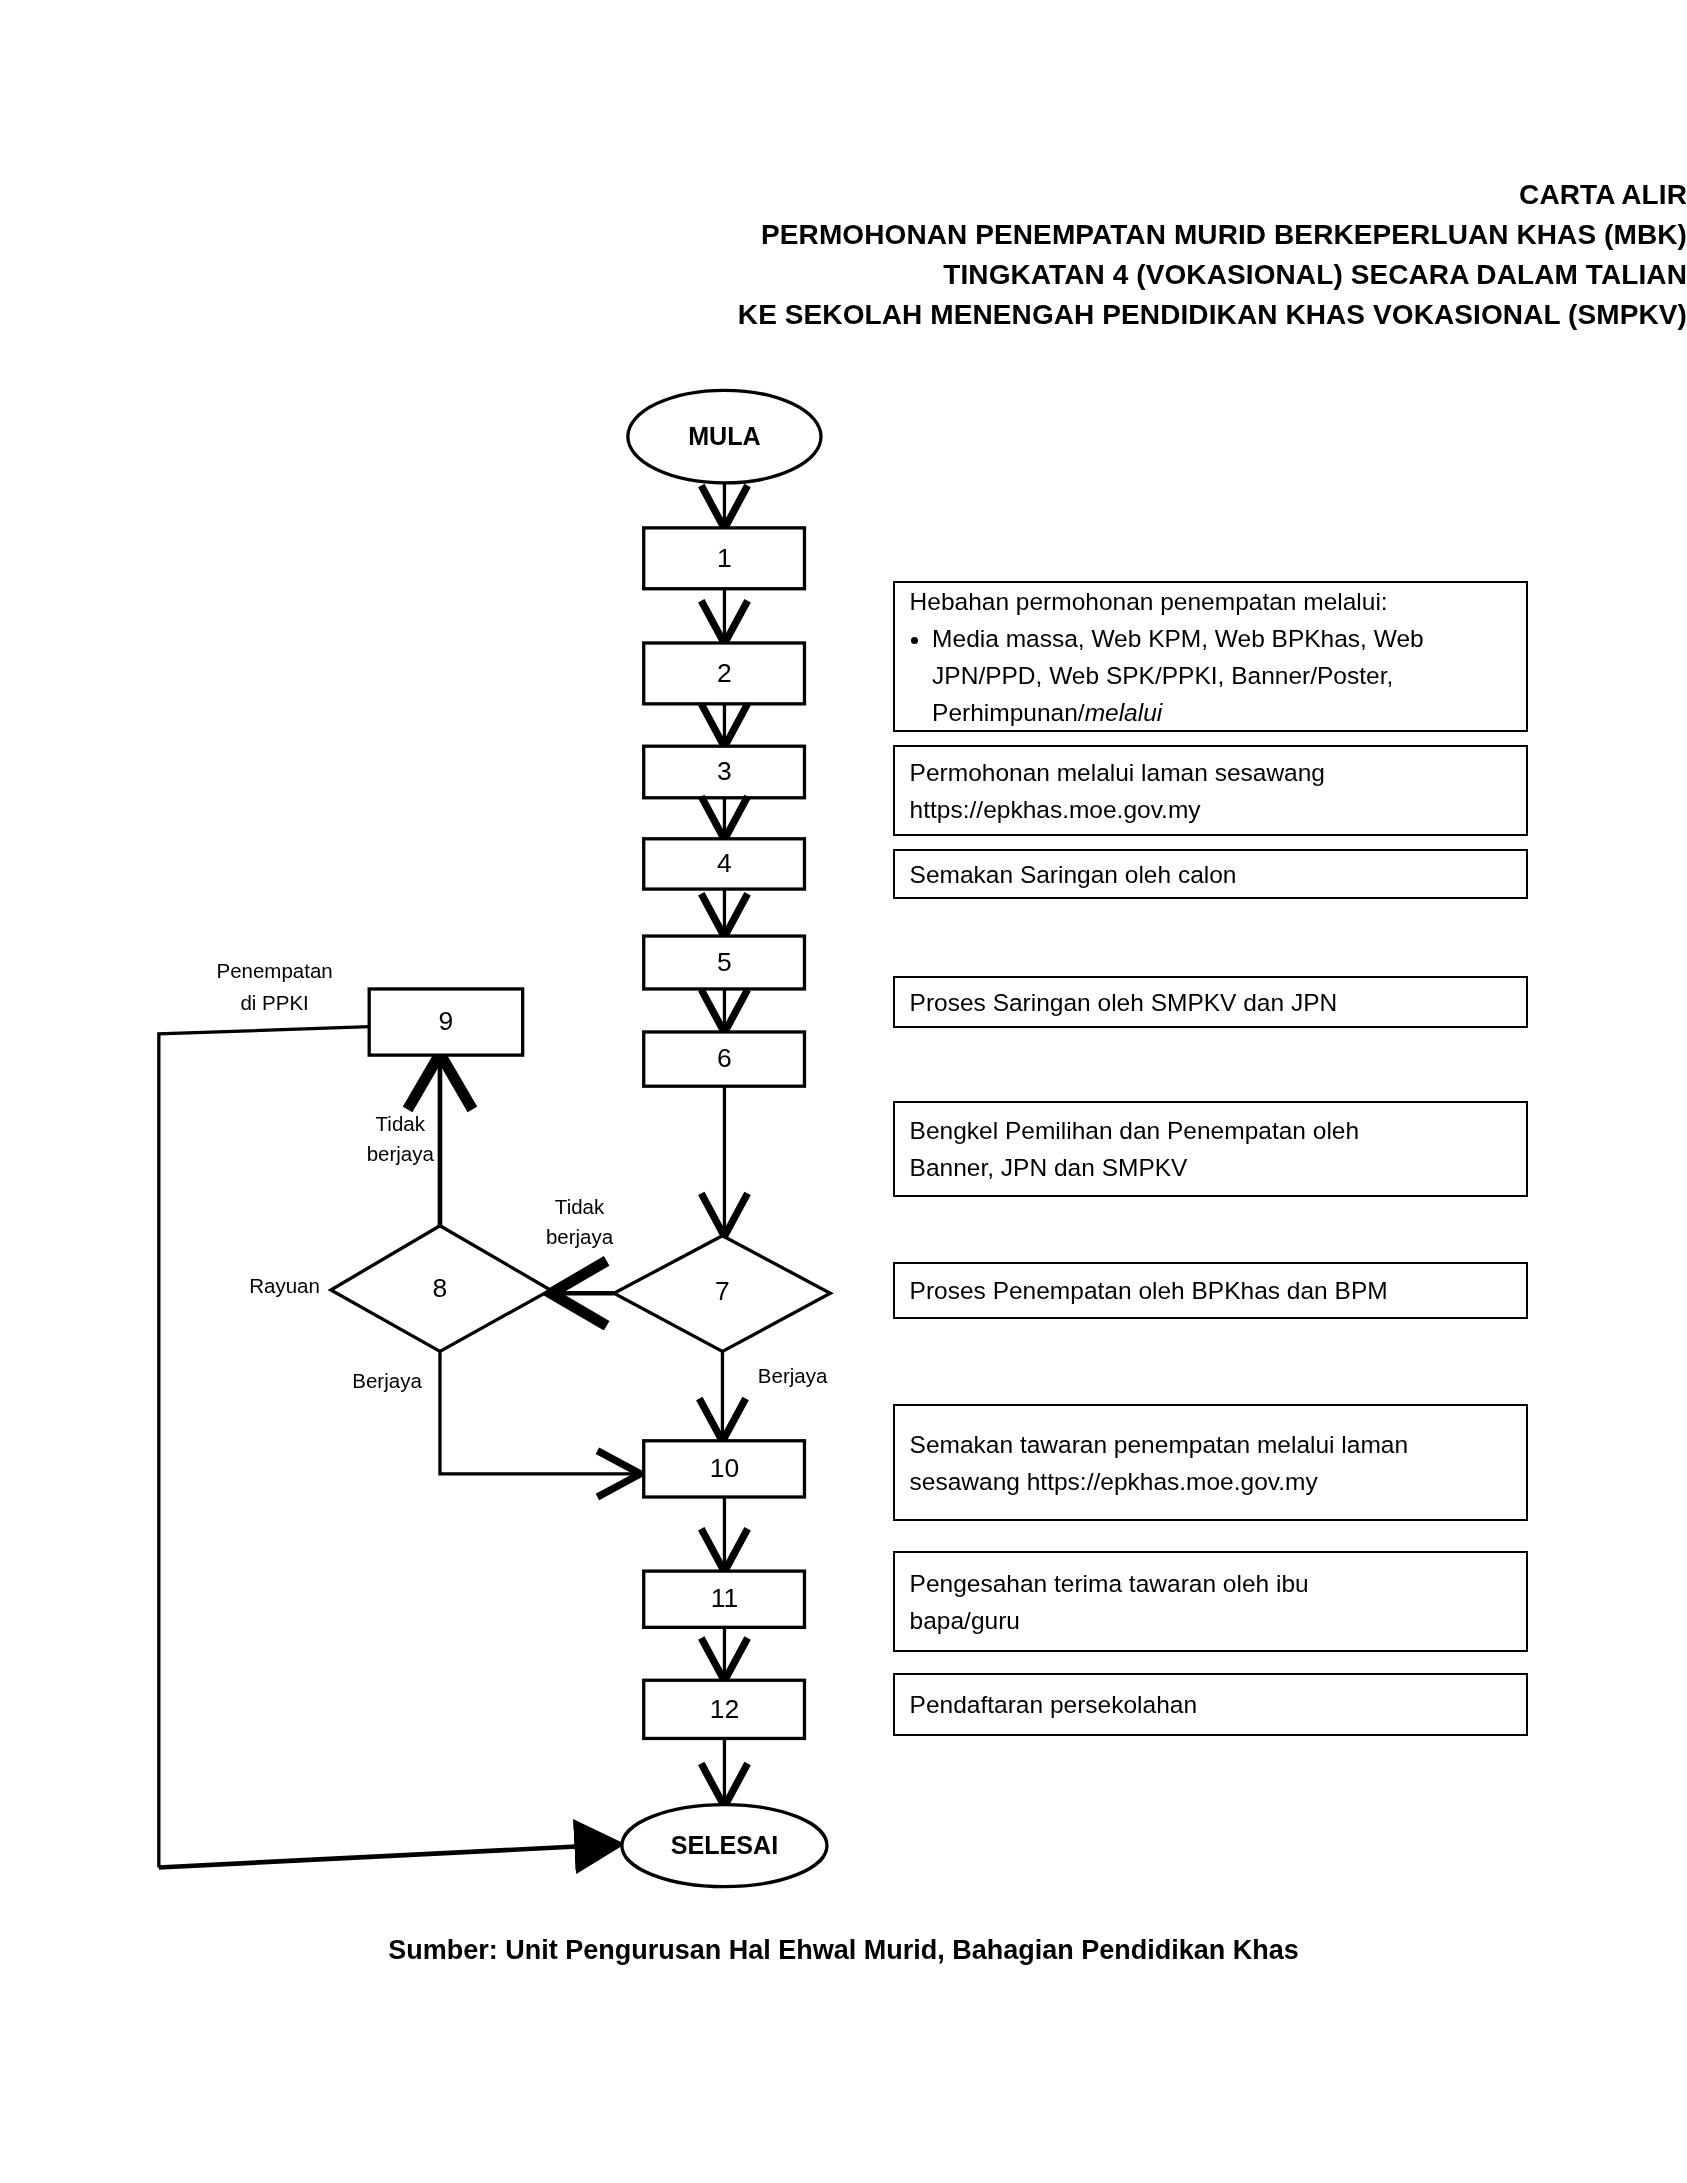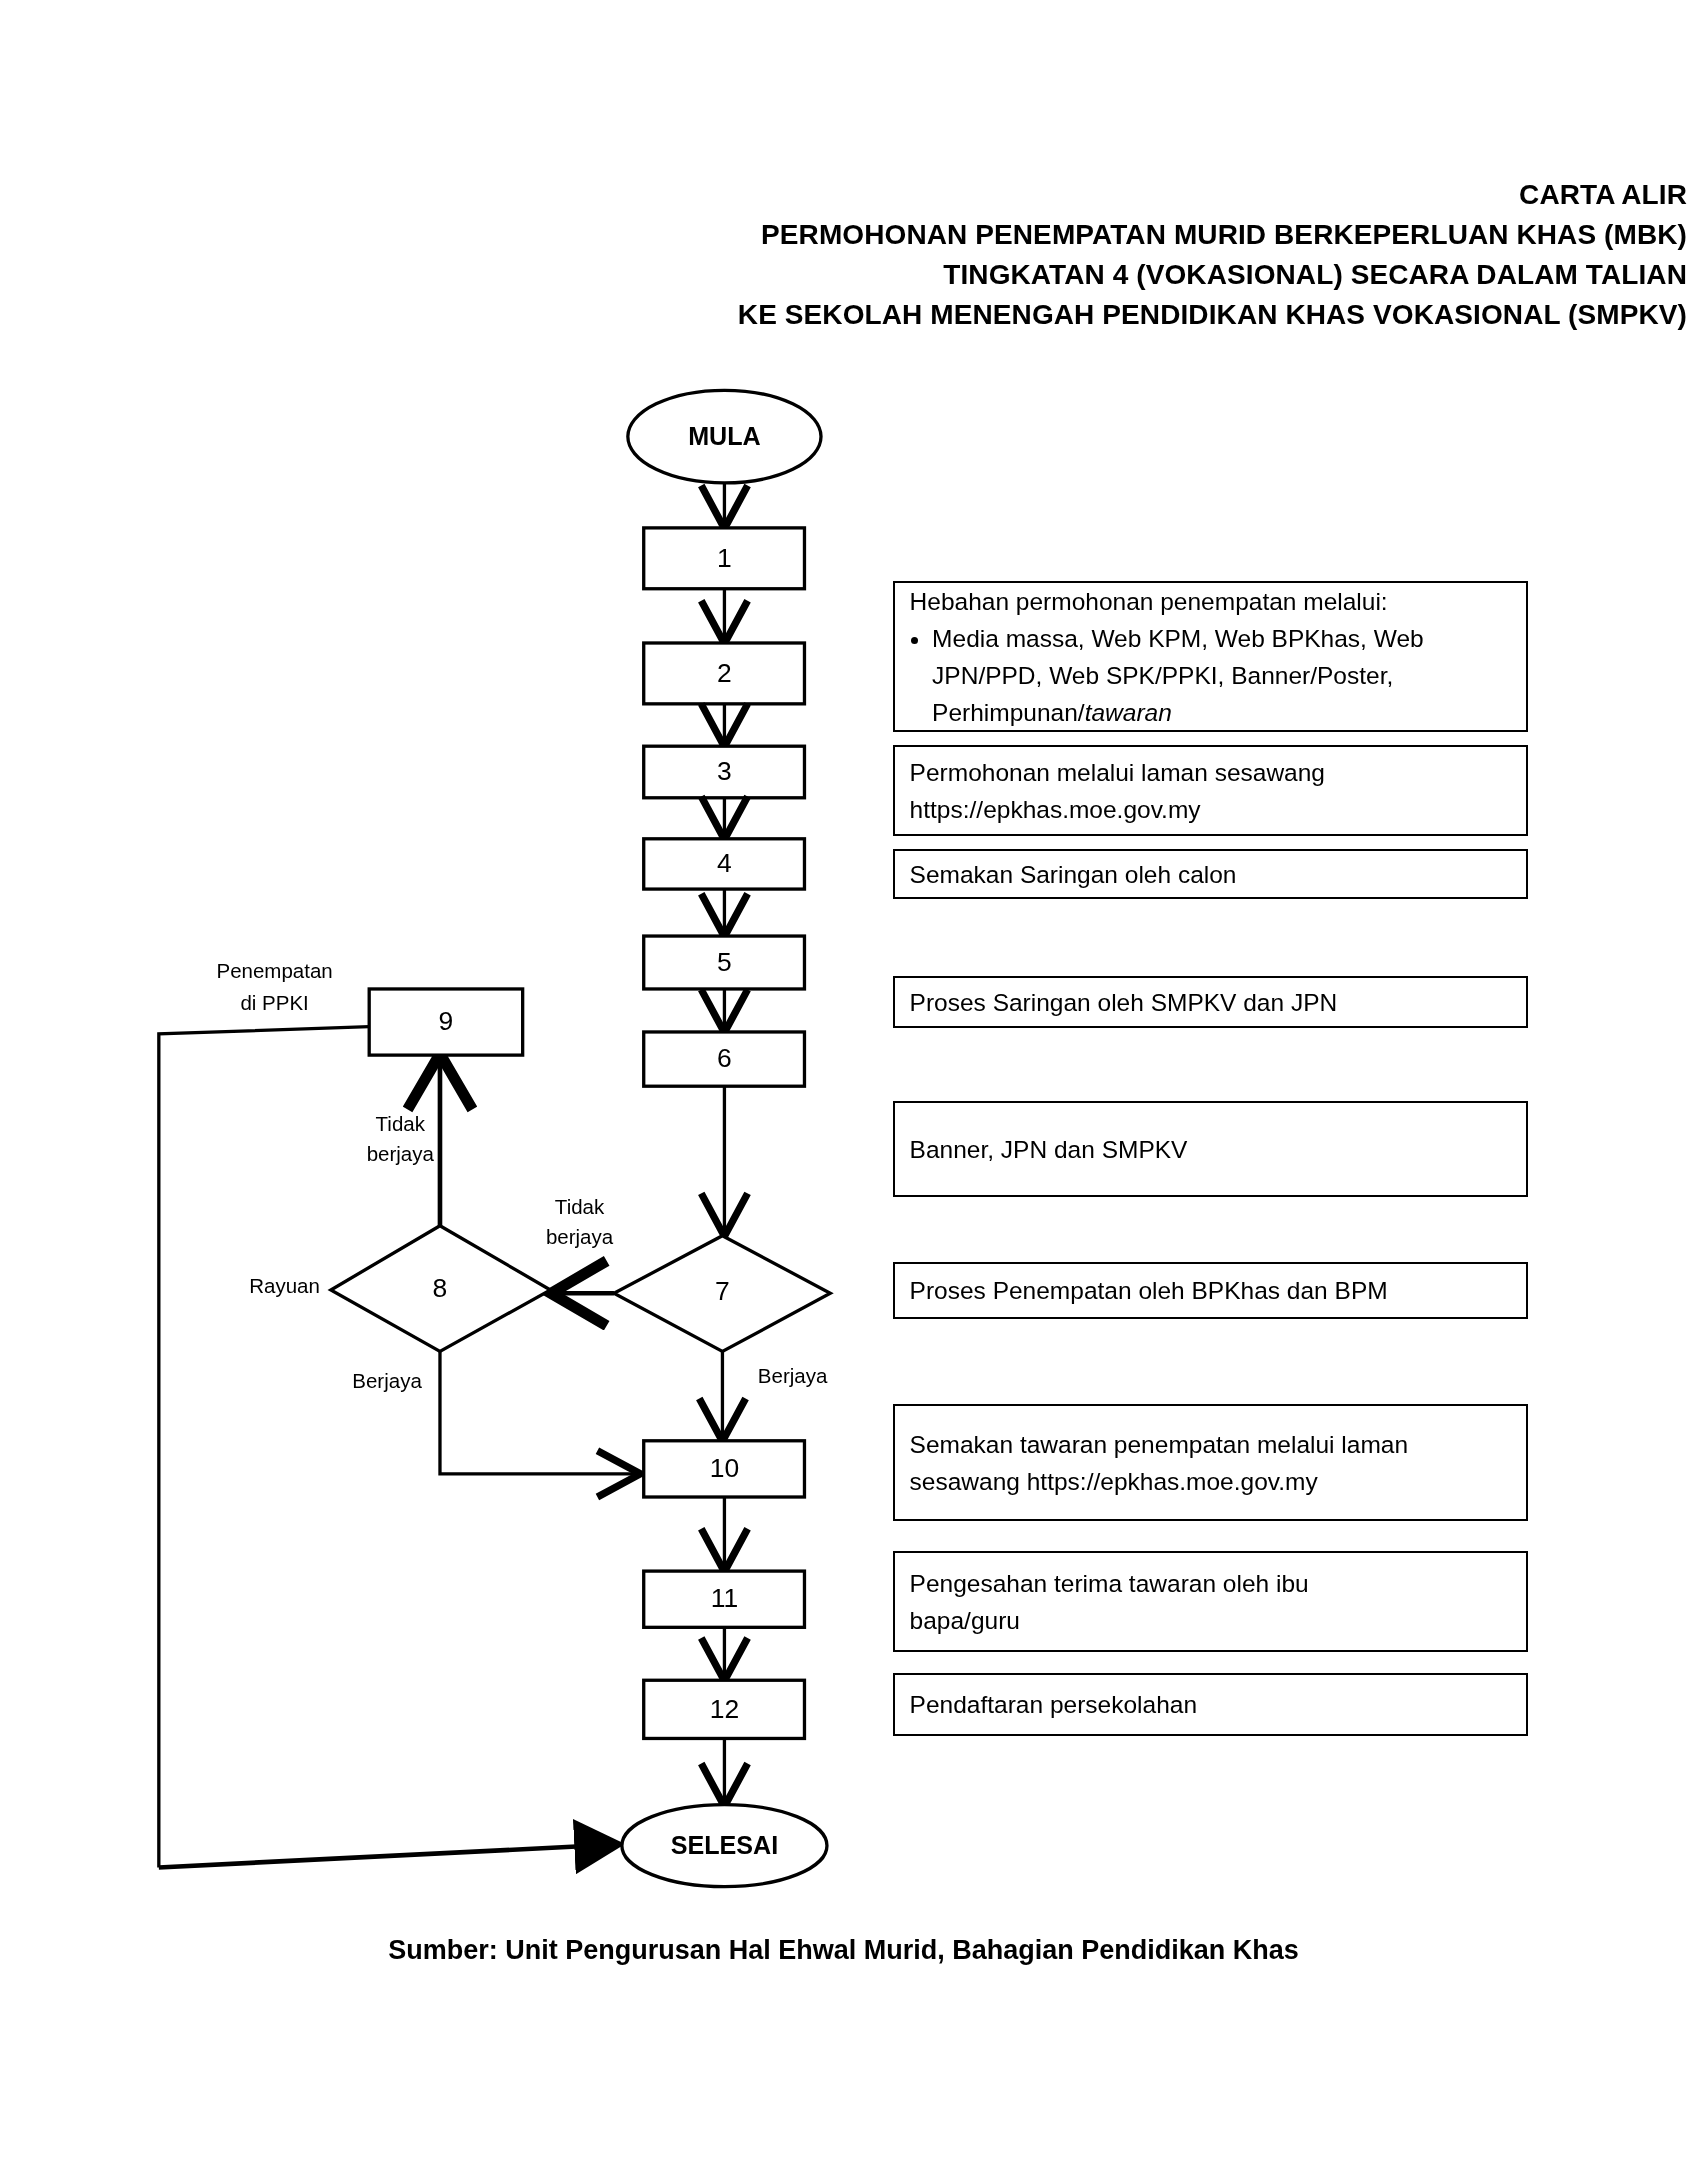--- a/index.html
+++ b/index.html
@@ -237,38 +237,39 @@
     <line class="conn" x1="1095" y1="2628" x2="1095" y2="2726" marker-end="url(#arrowOpen)"></line>
 
     <ellipse cx="1095" cy="2790" rx="155" ry="62" class="shape-stroke"></ellipse>
     <text class="terminal-label" x="1095" y="2793">SELESAI</text>
   </svg>
 
 
   <div class="desc-box" style="left:893px; top:581px; width:635px; height:151px;">
     <p>Hebahan permohonan penempatan melalui:</p>
     <ul class="desc-bullet-list">
-      <li><span>Media massa, Web KPM, Web BPKhas, Web JPN/PPD, Web SPK/PPKI, Banner/Poster, Perhimpunan/</span><span class="ital">tawaran</span></li>
+      <li><span>Media massa, Web KPM, Web BPKhas, Web JPN/PPD, Web SPK/PPKI, Banner/Poster, Perhimpunan/</span><span class="ital">melalui</span></li>
     </ul>
   </div>
 
   <div class="desc-box" style="left:893px; top:745px; width:635px; height:91px;">
     <p>Permohonan melalui laman sesawang</p>
     <p>https://epkhas.moe.gov.my</p>
   </div>
 
   <div class="desc-box" style="left:893px; top:849px; width:635px; height:50px;">
     <p>Semakan Saringan oleh calon</p>
   </div>
 
   <div class="desc-box" style="left:893px; top:976px; width:635px; height:52px;">
     <p>Proses Saringan oleh SMPKV dan JPN</p>
   </div>
 
   <div class="desc-box" style="left:893px; top:1101px; width:635px; height:96px;">
+    <p>Bengkel Pemilihan dan Penempatan oleh</p>
     <p>Banner, JPN dan SMPKV</p>
   </div>
 
   <div class="desc-box" style="left:893px; top:1262px; width:635px; height:57px;">
     <p>Proses Penempatan oleh BPKhas dan BPM</p>
   </div>
 
   <div class="desc-box" style="left:893px; top:1404px; width:635px; height:117px;">
     <p>Semakan tawaran penempatan melalui laman</p>
     <p>sesawang https://epkhas.moe.gov.my</p>

